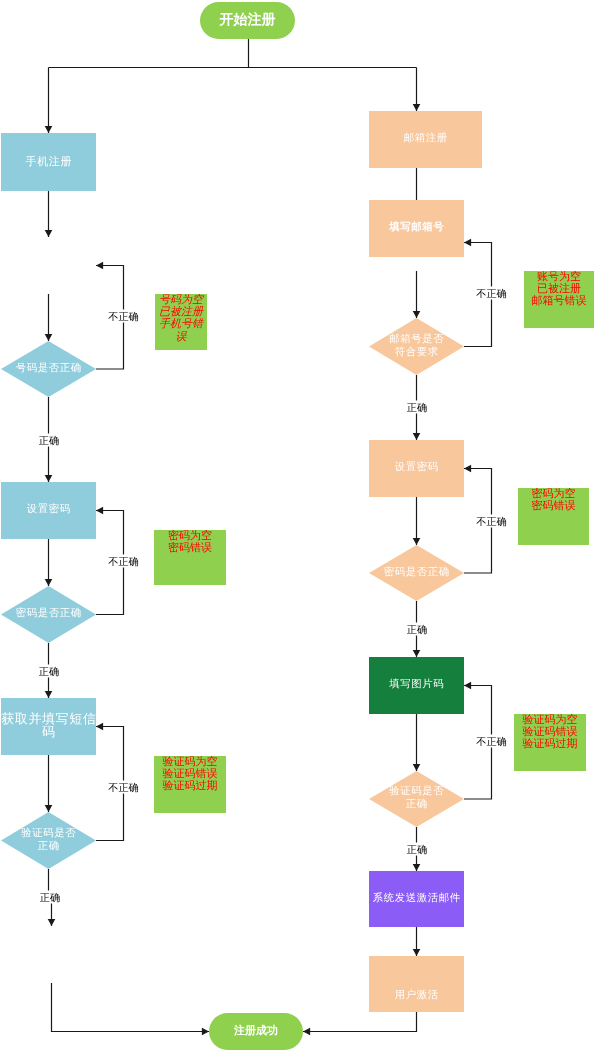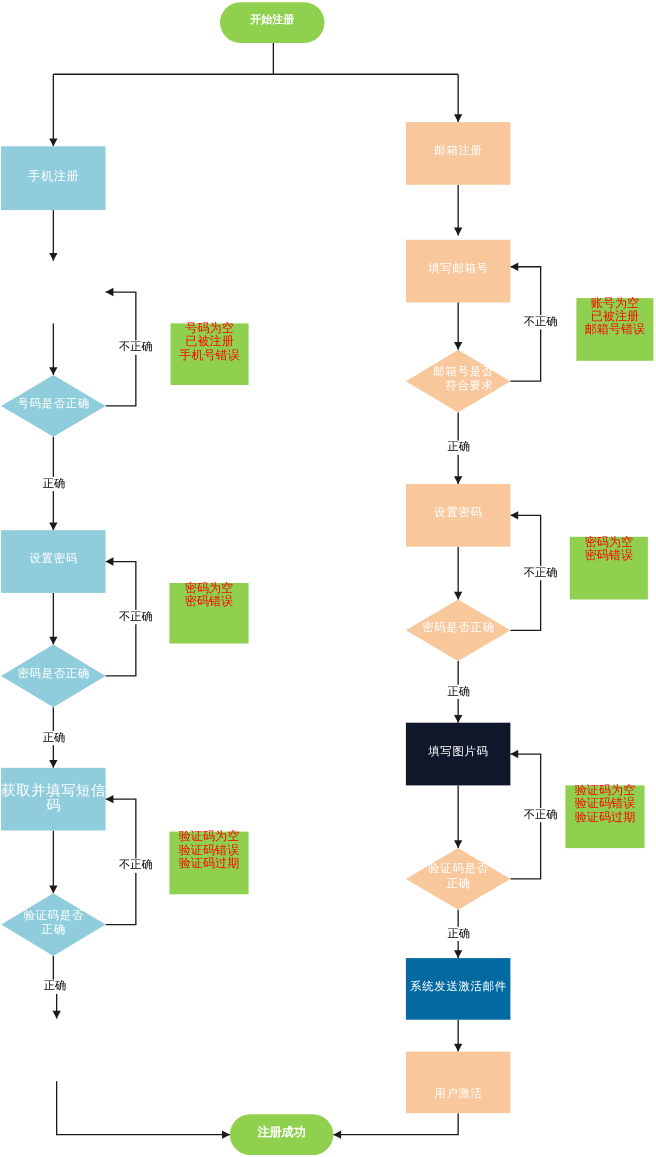--- a/index.html
+++ b/index.html
@@ -78,21 +78,21 @@
   <polygon points="464.0,685.5 471.1,681.7 471.1,689.3" class="ah"></polygon>
   <path d="M416.5,827 L416.5,871"></path>
   <polygon points="416.5,871.0 412.7,863.9 420.3,863.9" class="ah"></polygon>
   <path d="M416.5,927 L416.5,956"></path>
   <polygon points="416.5,956.0 412.7,948.9 420.3,948.9" class="ah"></polygon>
   <path d="M416.5,1012 L416.5,1031.5 L303,1031.5"></path>
   <polygon points="303.0,1031.5 310.1,1027.7 310.1,1035.3" class="ah"></polygon>
 </svg>
 
   <div class="node" style="left:200px;top:2px;width:95px;height:37px;background:#8FD14F;border-radius:18.5px;">
-      <span class="lbl inner" style="font-size:10px;font-weight:700;letter-spacing:0;margin-right:0;text-align:right;">开始注册</span>
+      <span class="lbl inner" style="font-size:14px;font-weight:700;letter-spacing:0;margin-right:0;text-align:right;">开始注册</span>
     </div>
   <div class="node" style="left:1px;top:133px;width:95px;height:58px;background:#90CDDC;">
       <span class="lbl inner" style="font-size:11px;">手机注册</span>
     </div>
   <div class="node diamond" style="left:1px;top:341px;width:95px;height:56px;">
       <svg class="dmsvg" width="95" height="56" viewBox="0 0 95 56">
         <polygon points="47.5,0 95,28.0 47.5,56 0,28.0" fill="#90CDDC"></polygon>
       </svg>
       <span class="lbl inner" style="font-size:10.4px;">号码是否正确</span>
     </div>
@@ -107,61 +107,61 @@
     </div>
   <div class="node" style="left:1px;top:698px;width:95px;height:57px;background:#90CDDC;">
       <span class="lbl inner" style="font-size:13px;">获取并填写短信码</span>
     </div>
   <div class="node diamond" style="left:1px;top:812px;width:95px;height:57px;">
       <svg class="dmsvg" width="95" height="57" viewBox="0 0 95 57">
         <polygon points="47.5,0 95,28.5 47.5,57 0,28.5" fill="#90CDDC"></polygon>
       </svg>
       <span class="lbl inner" style="font-size:10.4px;width:64px;">验证码是否正确</span>
     </div>
-  <div class="node" style="left:369px;top:111px;width:95px;height:57px;background:#F8C79C;">
+  <div class="node" style="left:369px;top:111px;width:113px;height:57px;background:#F8C79C;">
       <span class="lbl inner" style="font-size:10.4px;">邮箱注册</span>
     </div>
-  <div class="node" style="left:369px;top:218px;width:95px;height:57px;background:#F8C79C;">
+  <div class="node" style="left:369px;top:200px;width:95px;height:57px;background:#F8C79C;font-weight:bold;">
       <span class="lbl inner" style="font-size:10.4px;">填写邮箱号</span>
     </div>
   <div class="node diamond" style="left:369px;top:318px;width:95px;height:57px;">
       <svg class="dmsvg" width="95" height="57" viewBox="0 0 95 57">
         <polygon points="47.5,0 95,28.5 47.5,57 0,28.5" fill="#F8C79C"></polygon>
       </svg>
-      <span class="lbl inner" style="font-size:10.4px;width:64px;text-align:right;">邮箱号是否符合要求</span>
+      <span class="lbl inner" style="font-size:10.4px;width:64px;">邮箱号是否符合要求</span>
     </div>
   <div class="node" style="left:369px;top:440px;width:95px;height:57px;background:#F8C79C;">
       <span class="lbl inner" style="font-size:10.4px;">设置密码</span>
     </div>
   <div class="node diamond" style="left:369px;top:545px;width:95px;height:56px;">
       <svg class="dmsvg" width="95" height="56" viewBox="0 0 95 56">
         <polygon points="47.5,0 95,28.0 47.5,56 0,28.0" fill="#F8C79C"></polygon>
       </svg>
       <span class="lbl inner" style="font-size:10.4px;">密码是否正确</span>
     </div>
-  <div class="node" style="left:369px;top:657px;width:95px;height:57px;background:#0f172a;">
+  <div class="node" style="left:369px;top:657px;width:95px;height:57px;background:#15803d;">
       <span class="lbl inner" style="font-size:10.4px;">填写图片码</span>
     </div>
   <div class="node diamond" style="left:369px;top:771px;width:95px;height:56px;">
       <svg class="dmsvg" width="95" height="56" viewBox="0 0 95 56">
         <polygon points="47.5,0 95,28.0 47.5,56 0,28.0" fill="#F8C79C"></polygon>
       </svg>
       <span class="lbl inner" style="font-size:10.4px;width:64px;">验证码是否正确</span>
     </div>
-  <div class="node" style="left:369px;top:871px;width:95px;height:56px;background:#0369a1;">
+  <div class="node" style="left:369px;top:871px;width:95px;height:56px;background:#8b5cf6;">
       <span class="lbl inner" style="font-size:10.4px;">系统发送激活邮件</span>
     </div>
   <div class="node" style="left:369px;top:956px;width:95px;height:56px;background:#F8C79C;">
       <span class="lbl inner" style="font-size:10.4px;margin-top:25px;">用户激活</span>
     </div>
   <div class="node" style="left:209px;top:1013px;width:94px;height:37px;background:#8FD14F;border-radius:18.5px;">
       <span class="lbl inner" style="font-size:11px;font-weight:700;letter-spacing:0;margin-right:0;">注册成功</span>
     </div>
 
-  <div class="note" style="left:155px;top:294px;width:71px;height:56px;">
+  <div class="note" style="left:155px;top:294px;width:52px;height:56px;font-style:italic;">
       <div>
         <span class="lbl">号码为空</span>
         <span class="lbl">已被注册</span>
         <span class="lbl">手机号错误</span>
       </div>
     </div>
   <div class="note" style="left:154px;top:530px;width:72px;height:55px;">
       <div>
         <span class="lbl">密码为空</span>
         <span class="lbl">密码错误</span>

